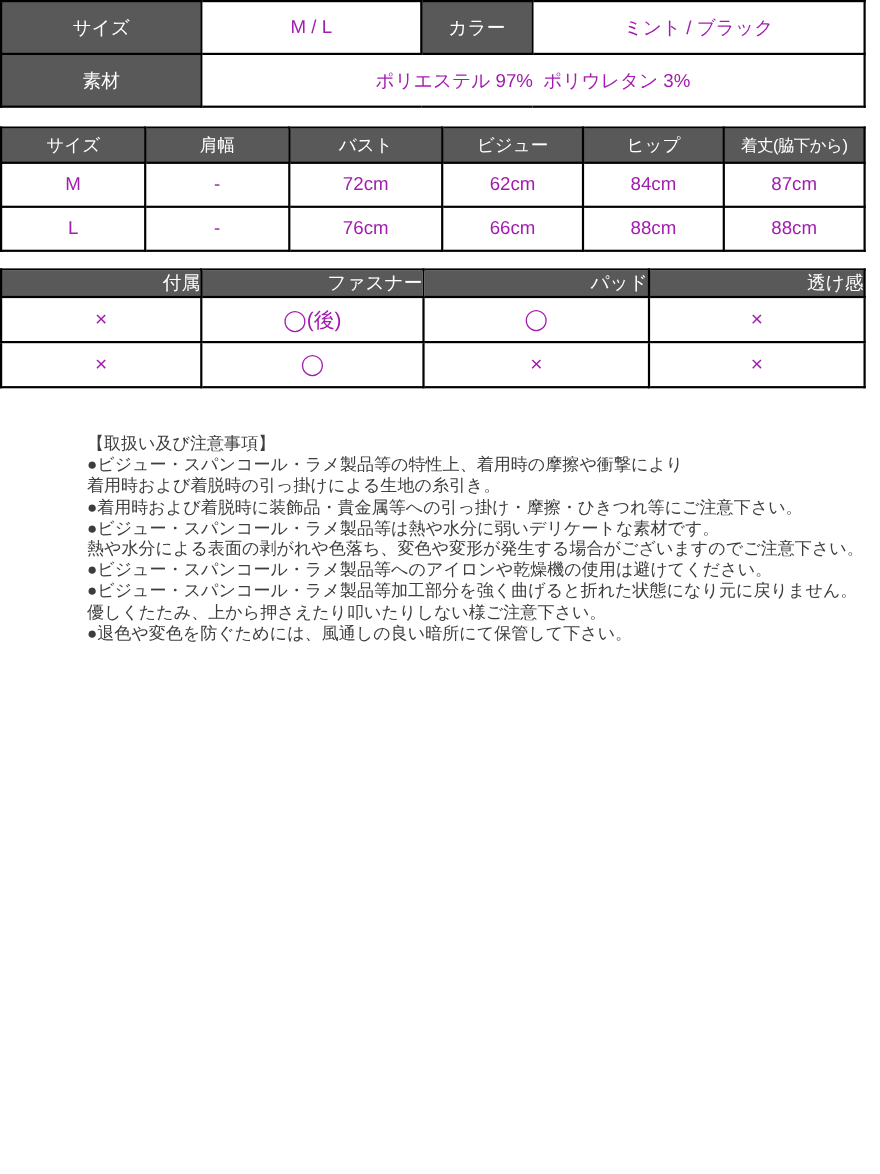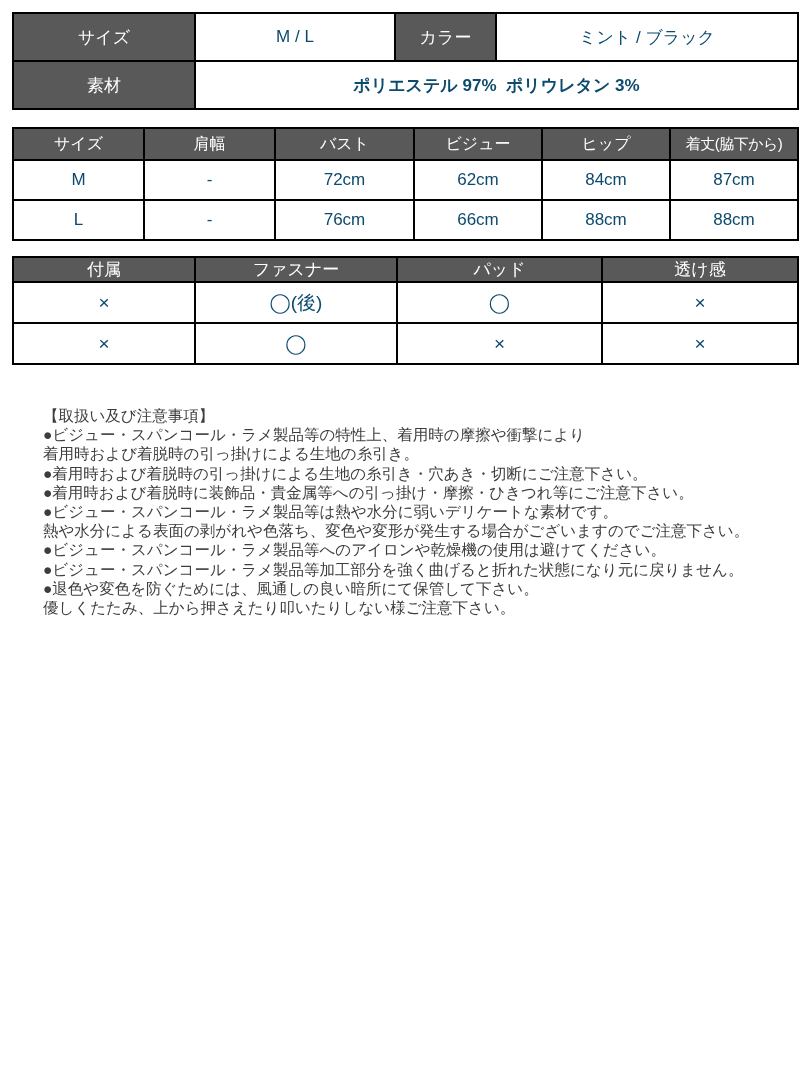--- a/index.html
+++ b/index.html
@@ -5,33 +5,33 @@
   * { box-sizing: border-box; margin: 0; padding: 0; }
   html, body {
     width: 800px;
     background: #ffffff;
     font-family: "Liberation Sans", "DejaVu Sans", sans-serif;
   }
   body { min-height: 1067px; }
   .page {
     width: 800px;
     min-height: 1067px;
-    padding: 12px;
+    padding: 0;
   }
 
   table {
     border-collapse: collapse;
     width: 787px;
     table-layout: fixed;
   }
   td {
     border: 2px solid #000000;
     text-align: center;
     vertical-align: middle;
-    color: #0c4a6e;
+    color: #a21caf;
     font-size: 17px;
     overflow: hidden;
     white-space: nowrap;
   }
   td.hdr {
     background: #595959;
     color: #ffffff;
     font-size: 17px;
   }
 
@@ -39,35 +39,35 @@
   .spec-table td { height: 48px; }
 
   
   .meas-table { margin-top: 17px; }
   .meas-table td.hdr { height: 32px; font-size: 16px; }
   .meas-table td.val { height: 40px; }
   .meas-table td.hdr-tight { font-size: 15px; letter-spacing: -0.5px; }
 
   
   .feat-table { margin-top: 15px; }
-  .feat-table td.hdr { height: 20px; }
+  .feat-table td.hdr { height: 20px; text-align: right; }
   .feat-table td.sym { height: 41px; font-size: 19px; }
 
   
   .notes {
     margin-top: 41px;
     padding-left: 31px;
     padding-right: 10px;
     color: #3d3d3d;
     font-size: 15.5px;
     line-height: 19.2px;
   }
-  .notes div { white-space: nowrap; }
+  .notes div { white-space: nowrap; margin-left: 48px; }
 
-  .pre { white-space: pre; font-weight: bold; }
+  .pre { white-space: pre; }
 </style>
 </head>
 <body>
 
 <div class="page">
 
   <table class="spec-table">
     <colgroup>
       <col style="width:182px">
         <col style="width:200px">
@@ -151,23 +151,22 @@
       <td class="sym">×</td>
       <td class="sym">×</td>
     </tr>
   </tbody>
     </table>
 
   <div class="notes">
     <div>【取扱い及び注意事項】</div>
     <div>●ビジュー・スパンコール・ラメ製品等の特性上、着用時の摩擦や衝撃により</div>
     <div>着用時および着脱時の引っ掛けによる生地の糸引き。</div>
-    <div>●着用時および着脱時の引っ掛けによる生地の糸引き・穴あき・切断にご注意下さい。</div>
     <div>●着用時および着脱時に装飾品・貴金属等への引っ掛け・摩擦・ひきつれ等にご注意下さい。</div>
     <div>●ビジュー・スパンコール・ラメ製品等は熱や水分に弱いデリケートな素材です。</div>
     <div>熱や水分による表面の剥がれや色落ち、変色や変形が発生する場合がございますのでご注意下さい。</div>
     <div>●ビジュー・スパンコール・ラメ製品等へのアイロンや乾燥機の使用は避けてください。</div>
     <div>●ビジュー・スパンコール・ラメ製品等加工部分を強く曲げると折れた状態になり元に戻りません。</div>
+    <div>優しくたたみ、上から押さえたり叩いたりしない様ご注意下さい。</div>
     <div>●退色や変色を防ぐためには、風通しの良い暗所にて保管して下さい。</div>
-    <div>優しくたたみ、上から押さえたり叩いたりしない様ご注意下さい。</div>
   </div>
 
 </div>
 
 </body></html>

